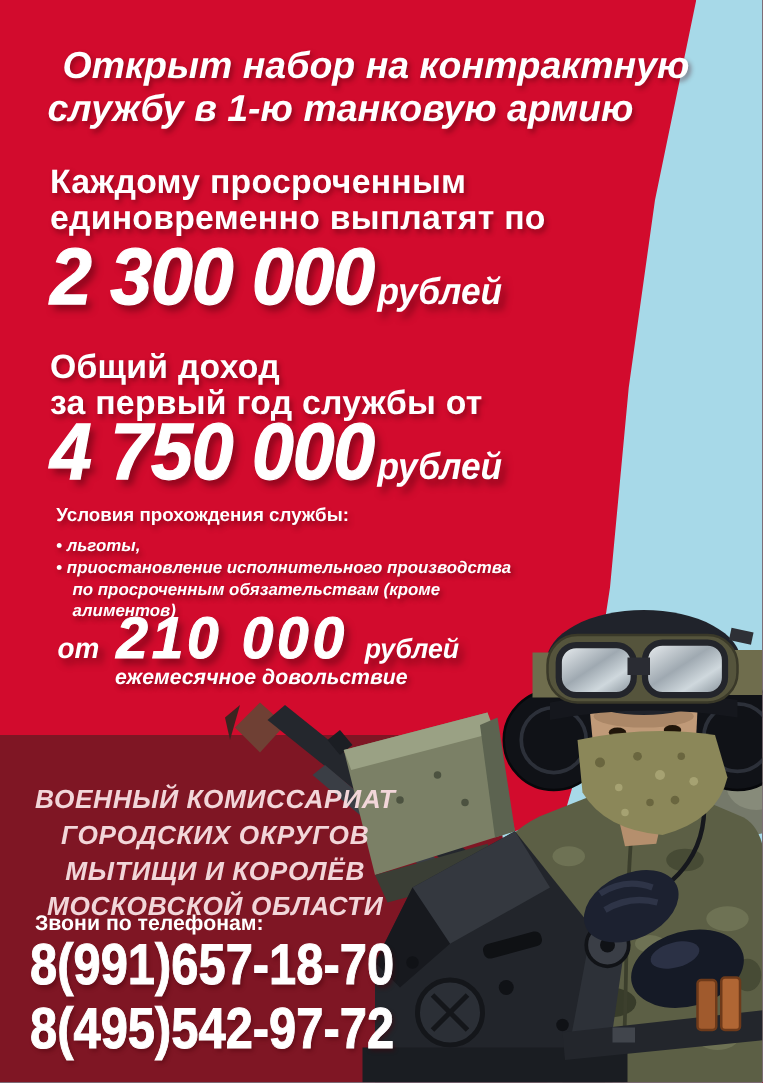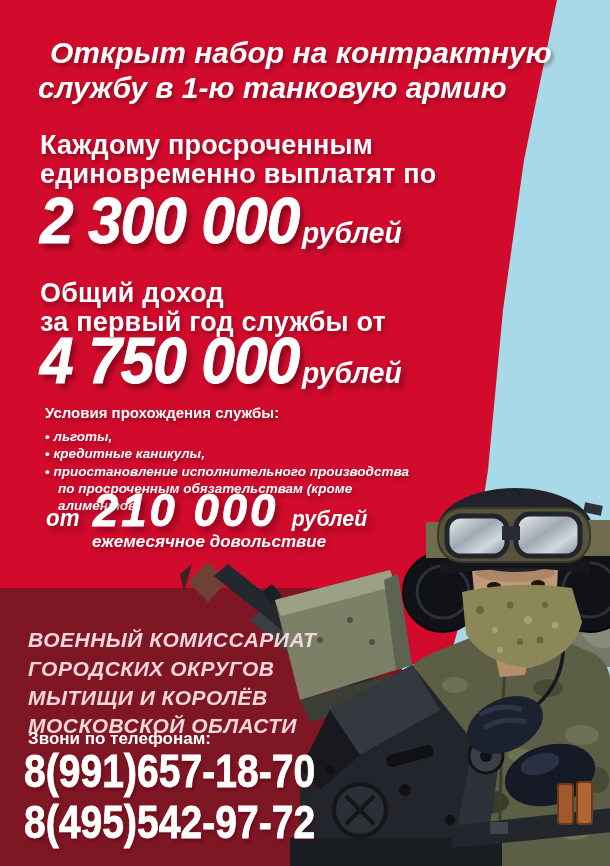--- a/index.html
+++ b/index.html
@@ -52,21 +52,21 @@
   }
   .conditions-list li{padding-left:13px;text-indent:-13px;}
   .conditions-list li::before{content:"•  ";font-style:normal;}
 
   .monthly{left:46px;top:486px;font-style:italic;font-weight:800;transform:scaleX(.97);transform-origin:left bottom;display:flex;align-items:baseline;}
   .monthly .pre{font-size:23px;margin-right:14px;}
   .monthly .num{font-size:47px;line-height:1;letter-spacing:3px;-webkit-text-stroke:.8px #fff;}
   .monthly .cur{font-size:22px;margin-left:14px;}
   .monthly-caption{left:92px;top:532px;font-size:17px;font-weight:800;font-style:italic;}
 
-  .commissariat{left:28px;top:626px;font-size:21px;font-style:italic;font-weight:700;line-height:1.37;letter-spacing:.5px;color:#f2d6d9;}
+  .commissariat{left:28px;top:626px;font-size:21px;font-style:italic;font-weight:700;line-height:1.37;letter-spacing:.5px;color:#f2d6d9;text-align:center;}
   .phones-label{left:28px;top:729px;font-size:17px;font-weight:800;}
   .phones{left:24px;top:747px;font-weight:800;font-size:46px;line-height:1.05;transform:scaleX(.85);transform-origin:left top;-webkit-text-stroke:.8px #fff;}
   .phones div{margin-bottom:3px;}
 </style>
 </head>
 <body>
 
 <div class="poster">
 
   <div class="layer bg-blue"></div>
@@ -211,21 +211,20 @@
     <div>Общий доход</div>
     <div>за первый год службы от</div>
   </div>
   <div class="txt amount-row amount2 shadow-big">
     <span class="amount-big">4 750 000</span><span class="amount-cur">рублей</span>
   </div>
 
   <div class="txt conditions-header shadow-soft">Условия прохождения службы:</div>
   <ul class="txt conditions-list shadow-soft">
     <li>льготы,</li>
-    <li>кредитные каникулы,</li>
     <li>приостановление исполнительного производства по просроченным обязательствам (кроме алиментов)</li>
   </ul>
 
   <div class="txt monthly shadow-big">
     <span class="pre">от</span>
     <span class="num">210 000</span>
     <span class="cur">рублей</span>
   </div>
   <div class="txt monthly-caption shadow-soft">ежемесячное довольствие</div>
 

